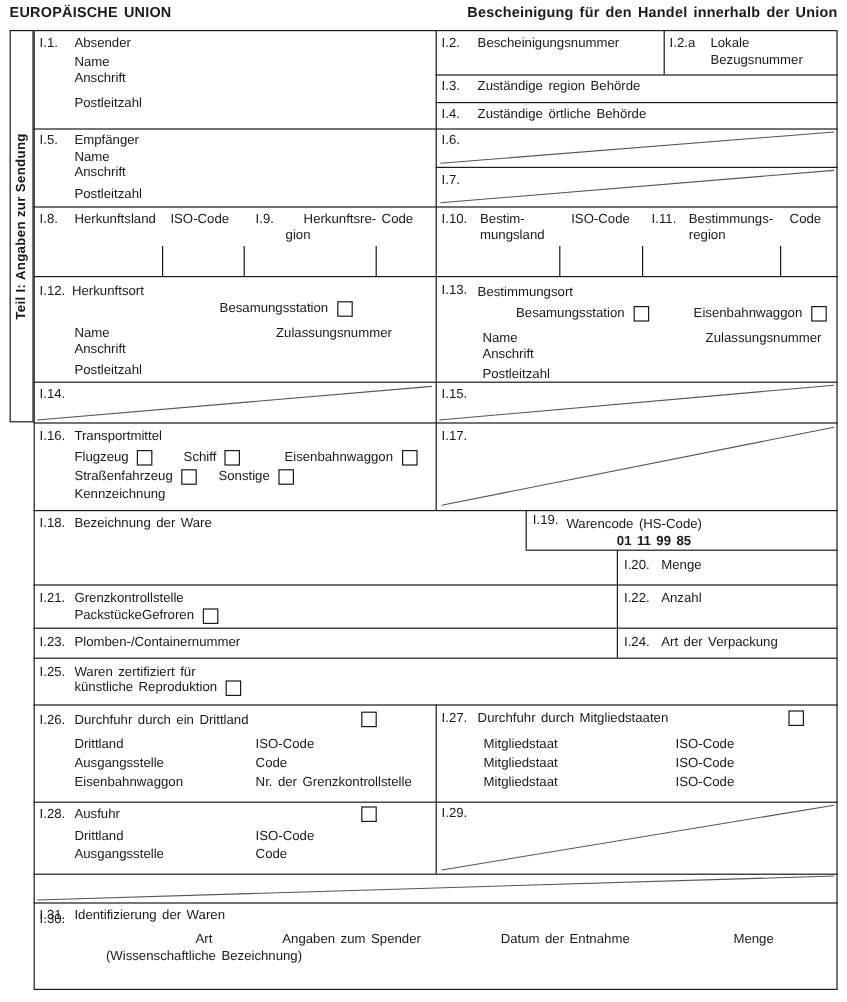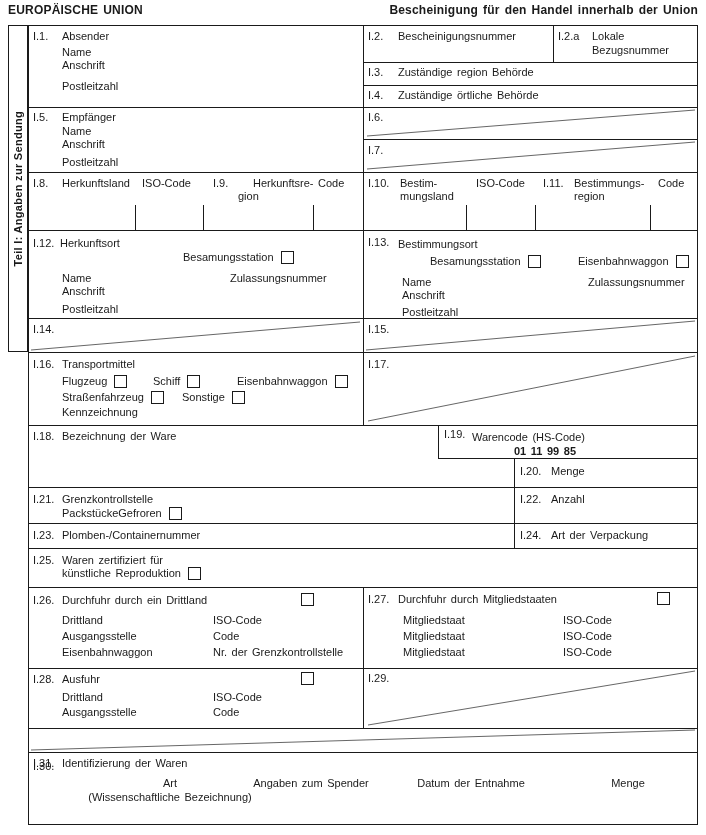--- a/index.html
+++ b/index.html
@@ -240,17 +240,17 @@
   <span class="t" style="left:62px;top:706px">Ausgangsstelle</span>
   <span class="t" style="left:213px;top:706px">Code</span>
 
   <span class="t" style="left:368px;top:672px">I.29.</span>
   <span class="t" style="left:33px;top:760px">I.30.</span>
 
   <span class="t" style="left:33px;top:757px">I.31.</span>
   <span class="t" style="left:62px;top:757px">Identifizierung der Waren</span>
   <span class="t tc" style="left:170px;top:777px">Art</span>
   <span class="t tc" style="left:170px;top:791px">(Wissenschaftliche Bezeichnung)</span>
-  <span class="t tc" style="left:311px;top:777px">Angaben zum Spender</span>
+  <span class="t tc" style="left:293px;top:777px">Angaben zum Spender</span>
   <span class="t tc" style="left:471px;top:777px">Datum der Entnahme</span>
   <span class="t tc" style="left:628px;top:777px">Menge</span>
 
 </div>
 
 </body></html>

